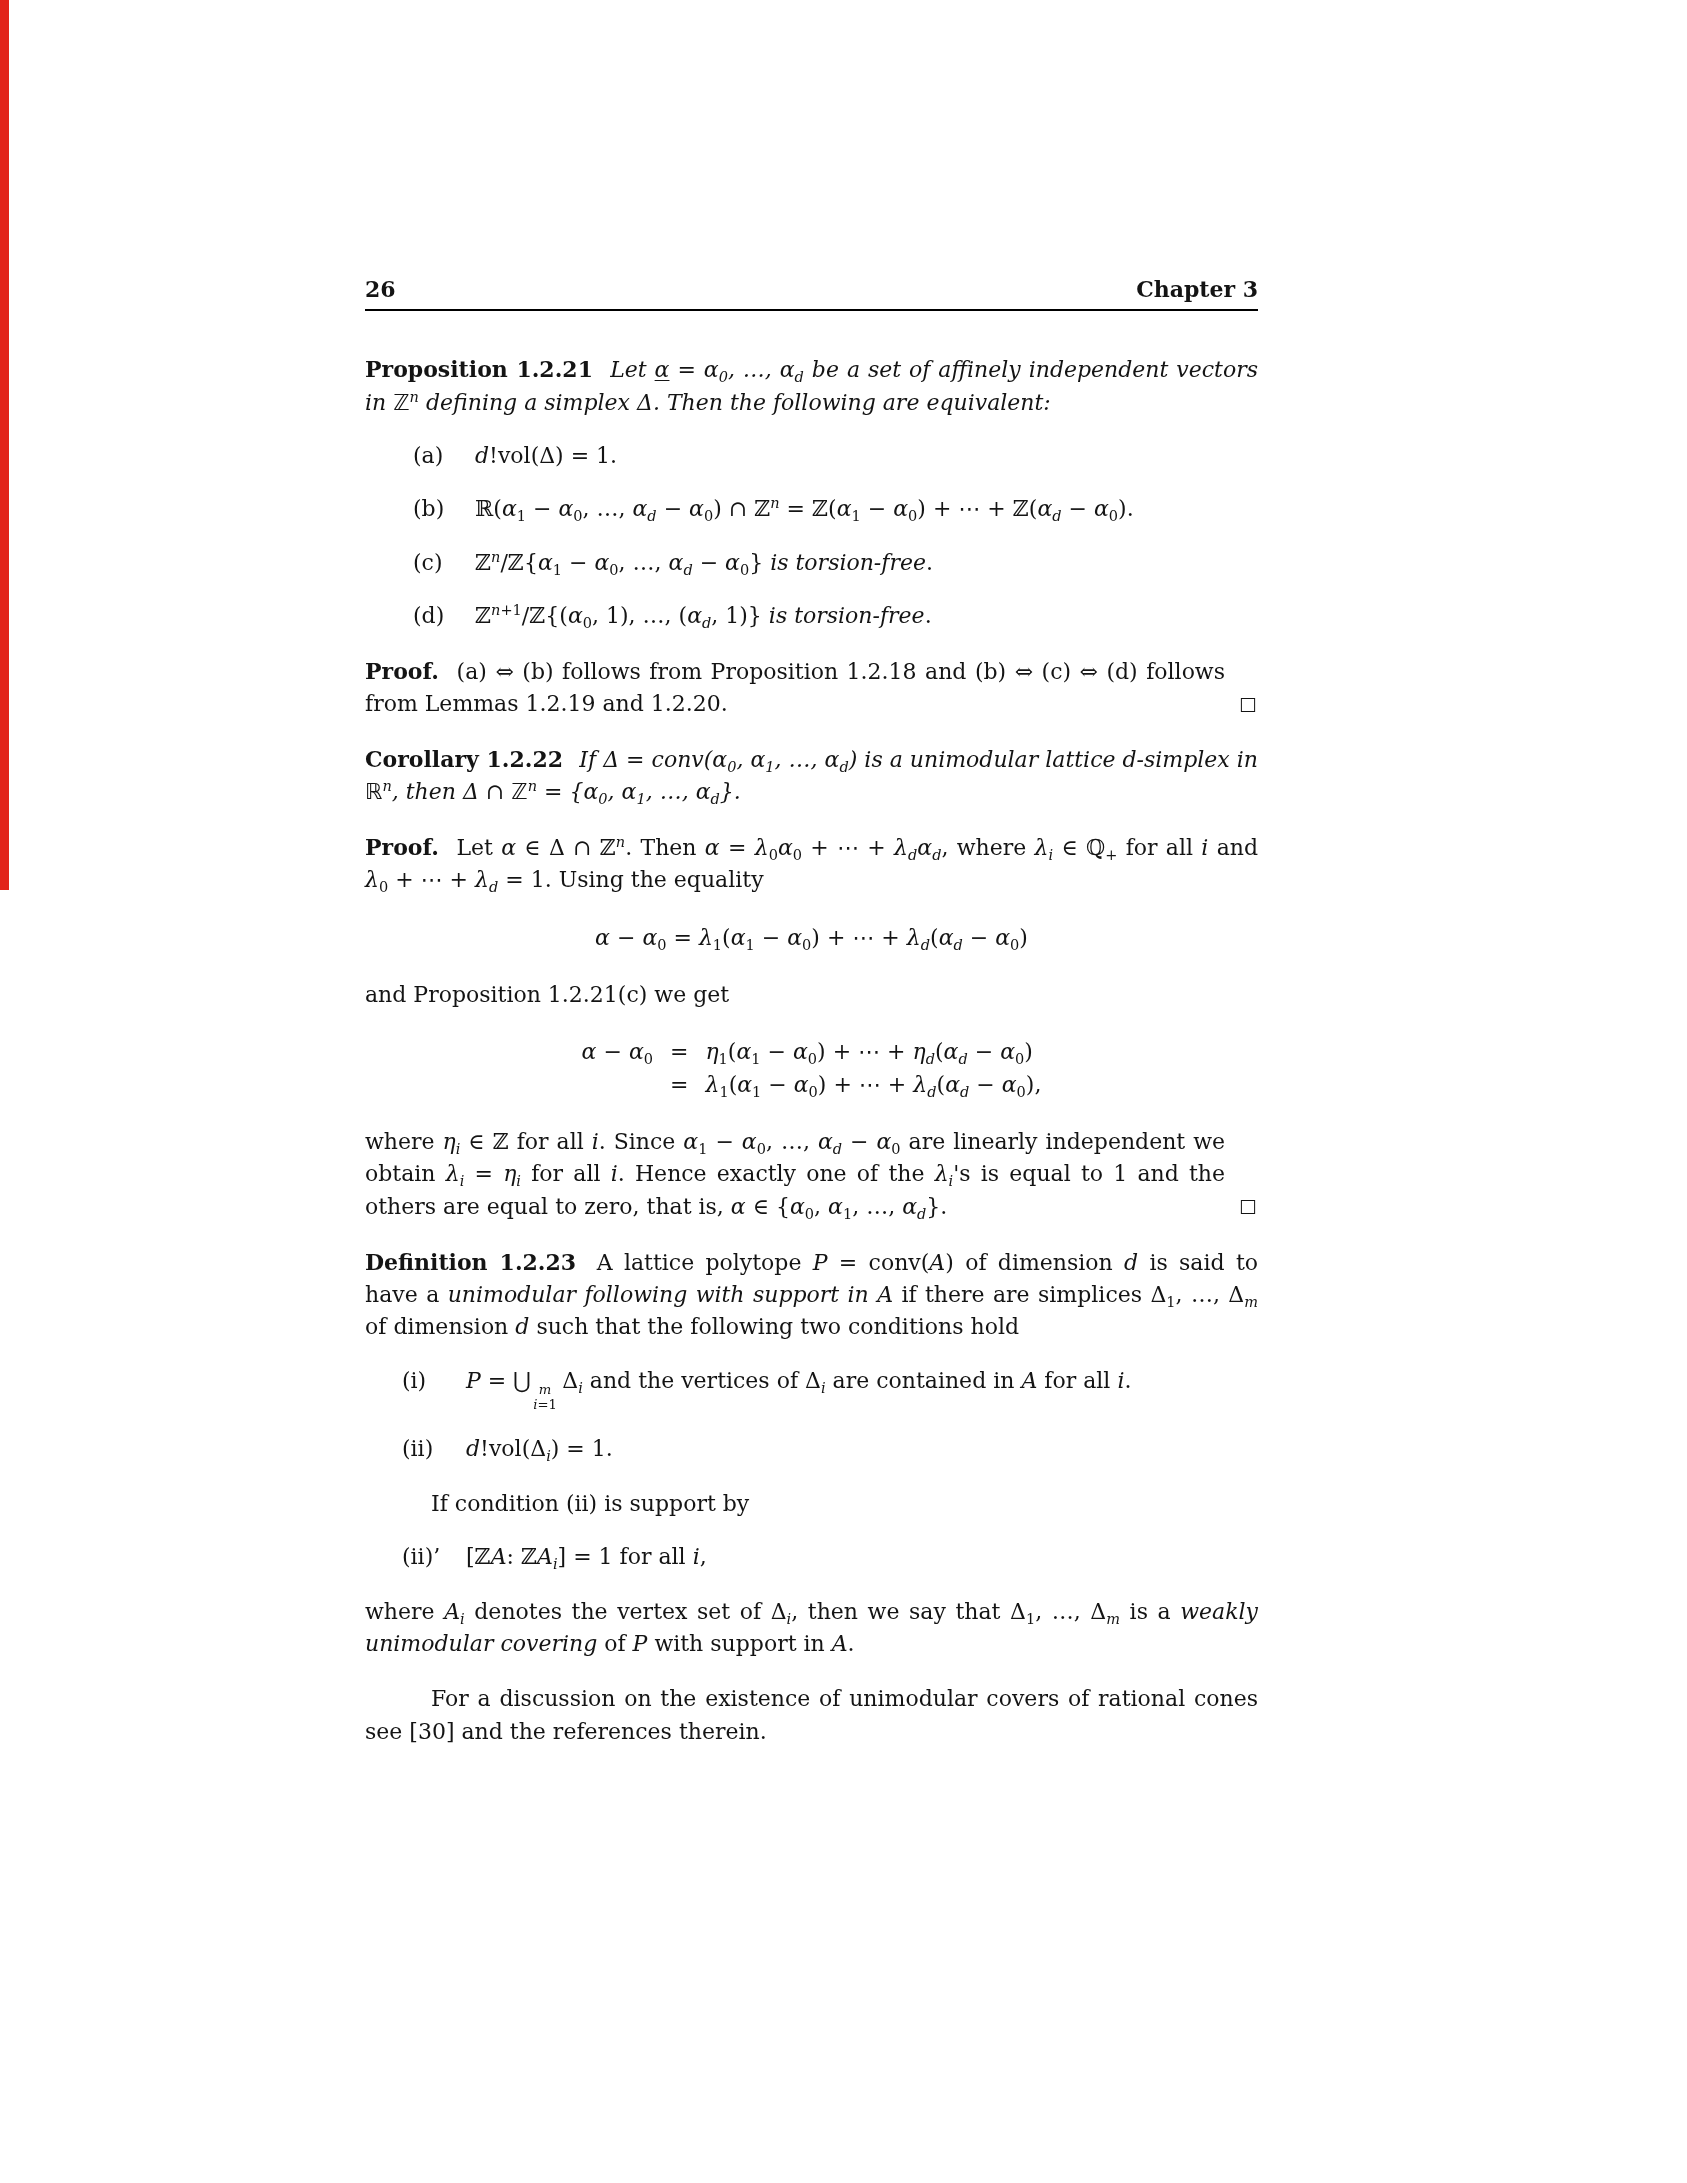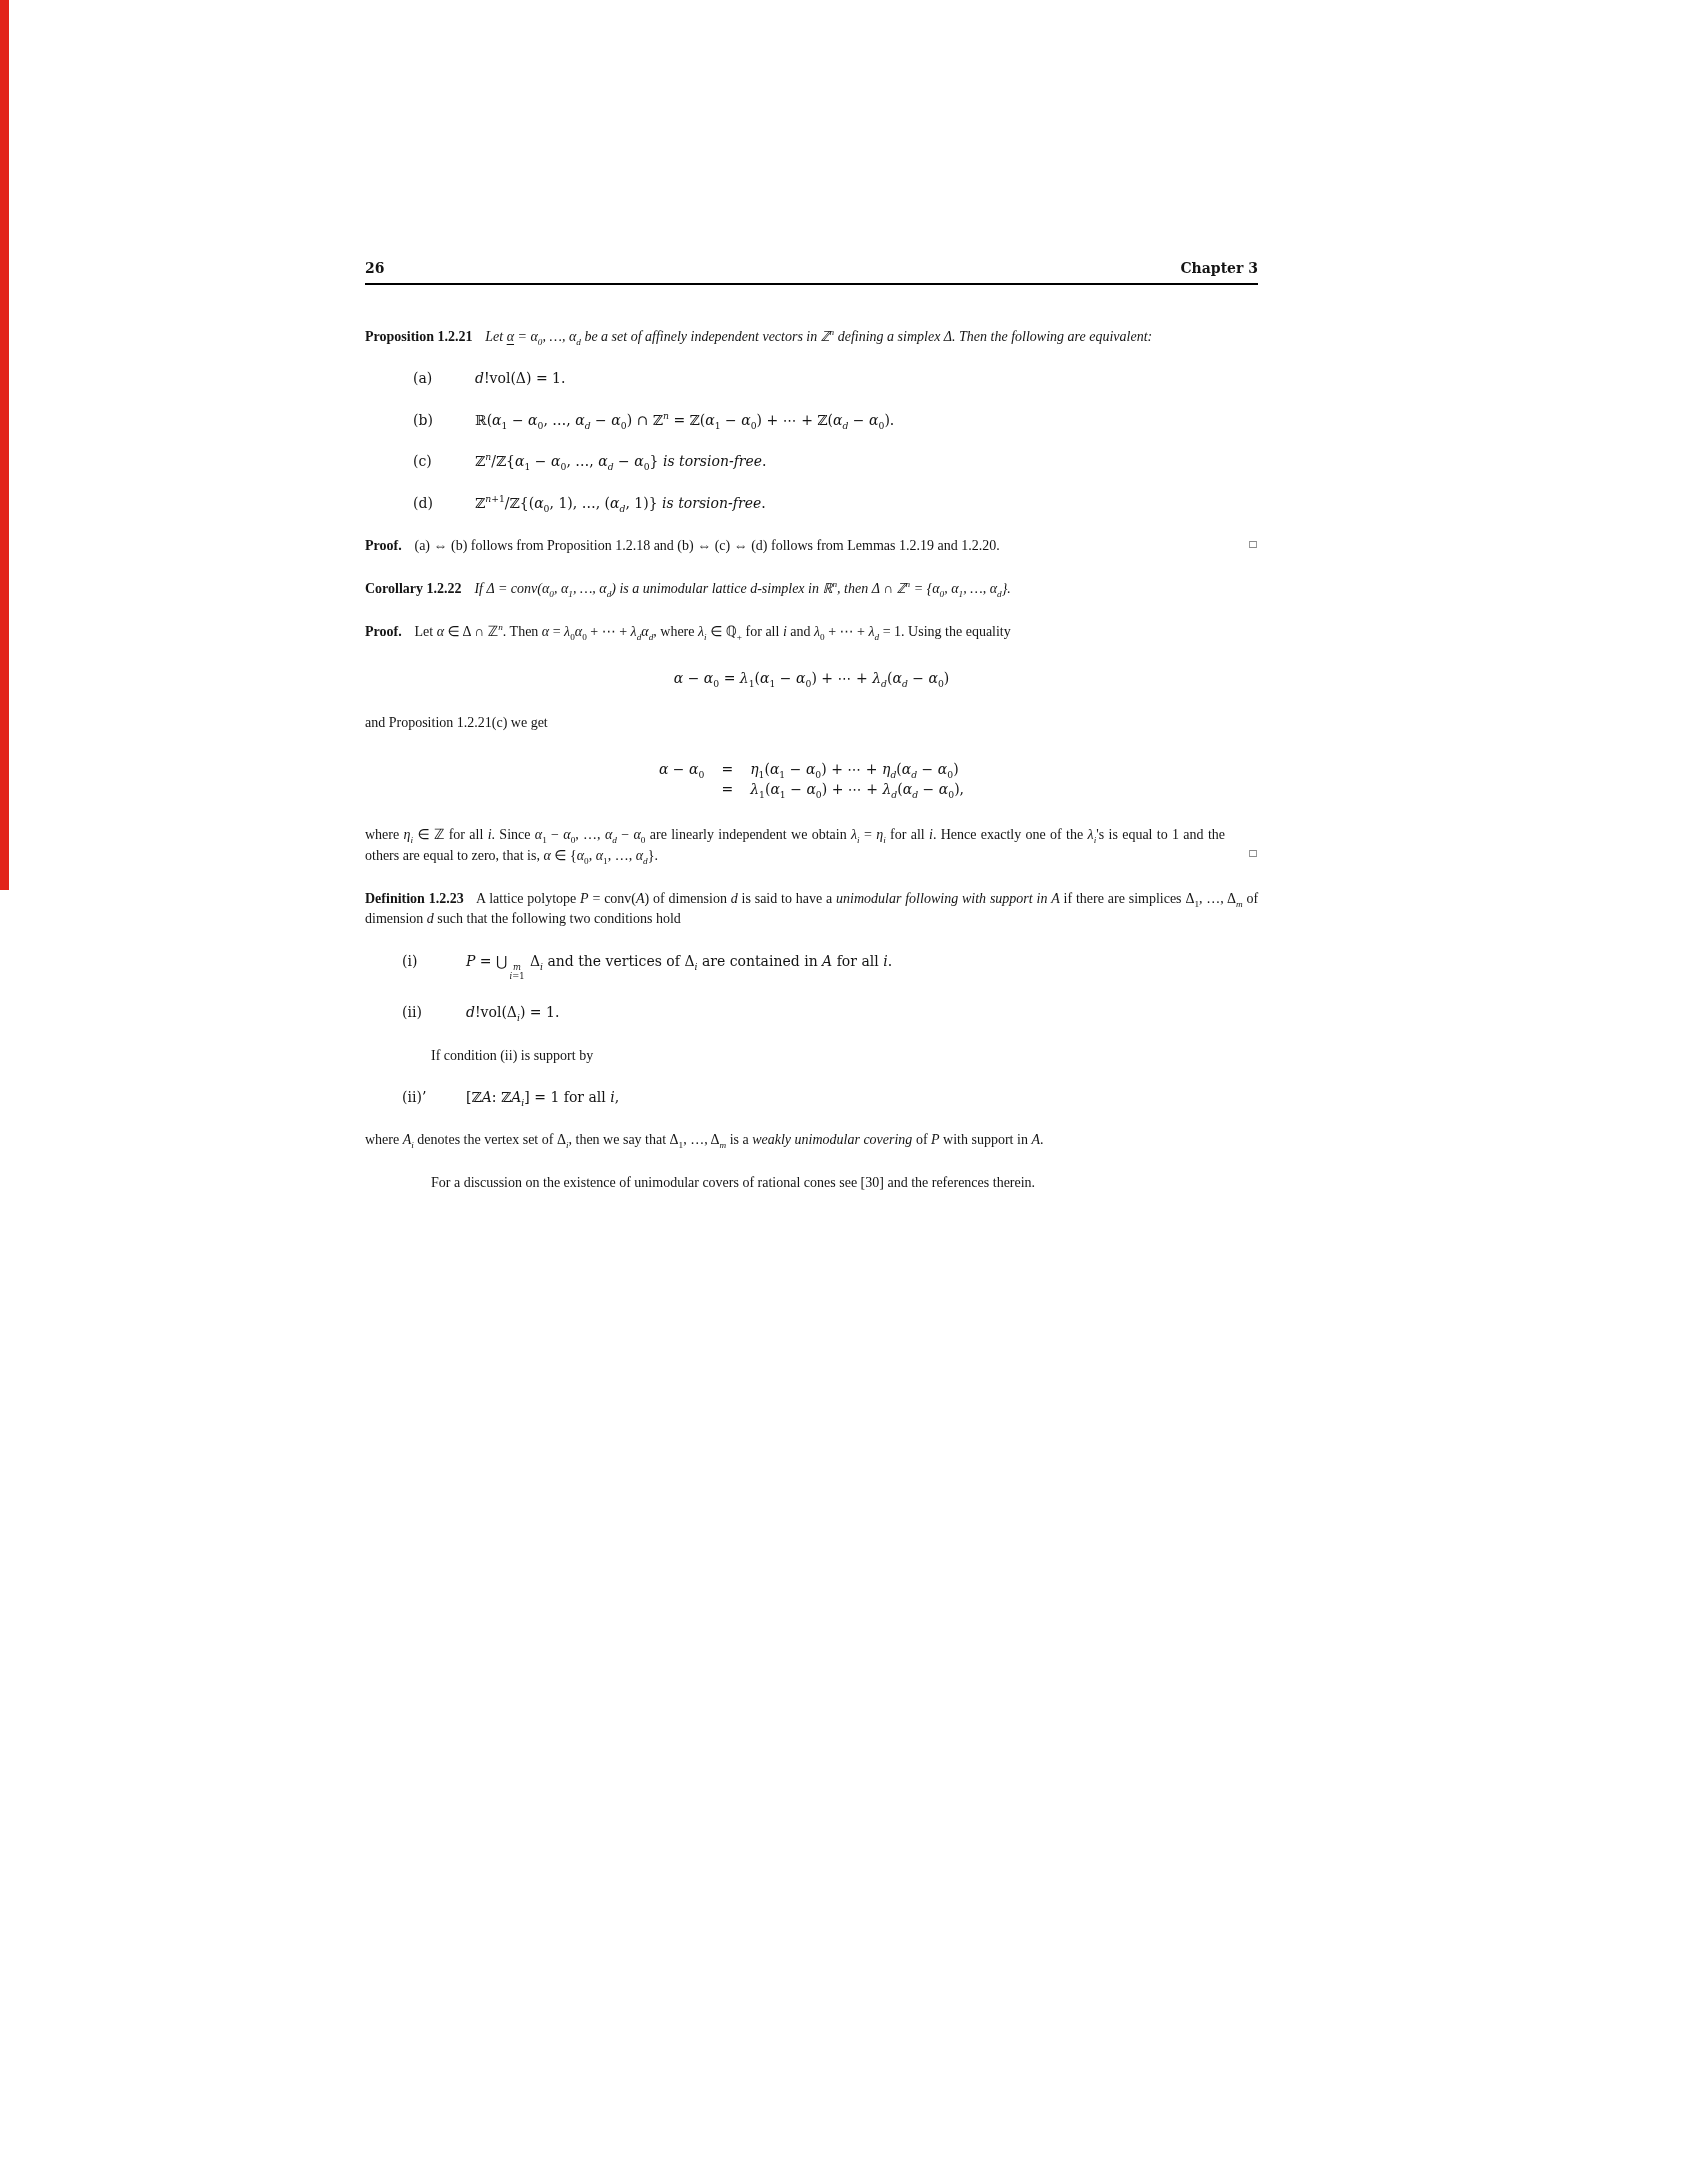--- a/index.html
+++ b/index.html
@@ -3,28 +3,28 @@
 <meta charset="utf-8">
 <style>
   * { margin:0; padding:0; box-sizing:border-box; }
   html, body { background:#ffffff; }
   body {
     width:1687px; height:2183px; position:relative; overflow:hidden;
     font-family:"DejaVu Serif","DejaVu Sans",serif; color:#141414;
   }
   .red-edge { position:absolute; left:0; top:0; width:8.6px; height:890px; }
   .text-col {
-    position:absolute; left:365px; top:258px; width:893px;
-    font-size:14px; line-height:1.47; text-align:justify;
+    position:absolute; left:365px; top:273px; width:893px;
+    font-size:22px; line-height:1.47; text-align:justify;
   }
   .page-header {
     display:flex; justify-content:space-between; align-items:baseline;
     font-weight:700; border-bottom:2.6px solid #000; padding-bottom:4px;
   }
-  .para { margin-top:22.5px;font-family:Liberation Serif, serif; }
+  .para { margin-top:22.5px; }
   .first { margin-top:42px; }
   .lbl { font-weight:700; padding-right:9.3px; }
   .it { font-style:italic; }
   .li { margin-top:21px; position:relative; padding-left:110px; }
   .li .tag { position:absolute; left:48px; }
   .li2 { padding-left:101px; }
   .li2 .tag { left:37px; }
   .eq { margin:25px 0; text-align:center; }
   .eqalign { display:inline-grid; grid-template-columns:auto auto auto; text-align:left; }
   .eqalign .lhs { text-align:right; }

